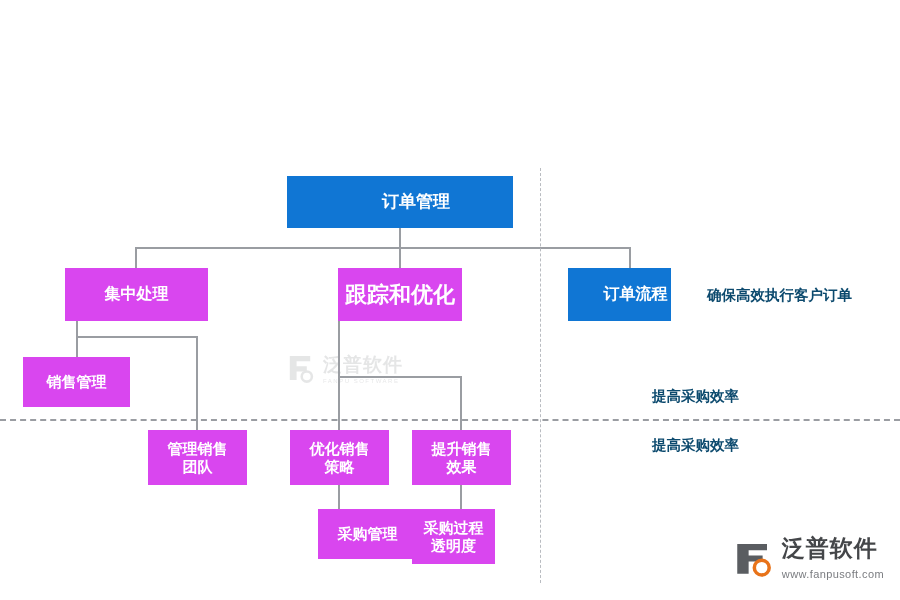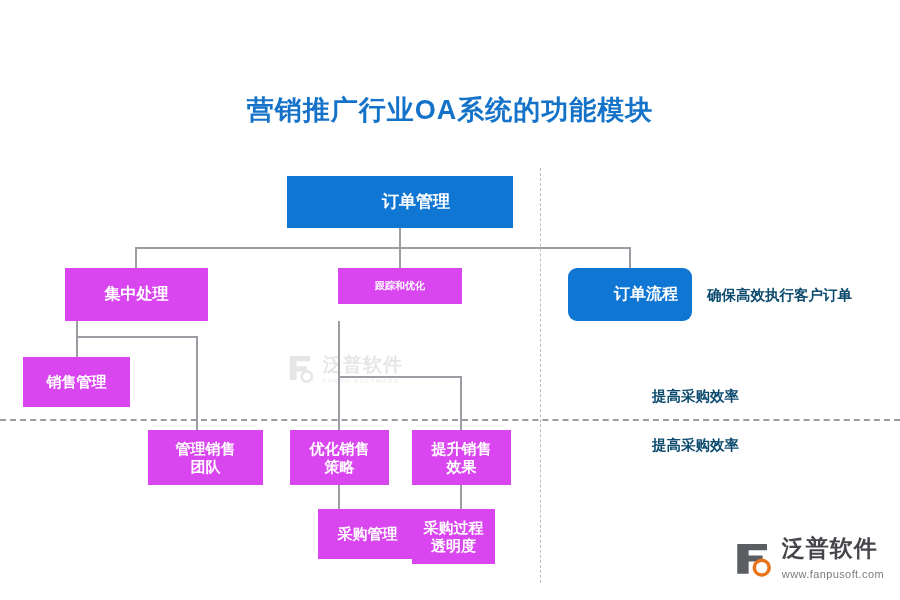--- a/index.html
+++ b/index.html
@@ -143,21 +143,20 @@
     color: #7a7c80;
     letter-spacing: 0.4px;
     margin-top: 8px;
   }
 </style>
 </head>
 <body>
 
 <div id="canvas">
 
-  <div class="title">营销推广行业OA系统的功能模块</div>
 
   <div class="vdash"></div>
   <div class="hdash"></div>
 
   <div class="conn" style="left:399px; top:228px; width:2px; height:20px;"></div>
   <div class="conn" style="left:135px; top:247px; width:495px; height:2px;"></div>
   <div class="conn" style="left:135px; top:247px; width:2px; height:21px;"></div>
   <div class="conn" style="left:399px; top:247px; width:2px; height:21px;"></div>
   <div class="conn" style="left:629px; top:247px; width:2px; height:21px;"></div>
 
@@ -183,30 +182,30 @@
     </span>
   </div>
 
   <div id="nodes-layer">
       <div class="node blue" style="left: 287px; top: 176px; width: 226px; height: 52px; font-size: 17px;">
         <span style="white-space: pre-line;">订单管理</span>
       </div>
       <div class="node gray" style="left: 65px; top: 268px; width: 143px; height: 53px; font-size: 16px;">
         <span style="white-space: pre-line;">集中处理</span>
       </div>
-      <div class="node gray" style="left: 338px; top: 268px; width: 124px; height: 36px; font-size: 10px; text-align: center;">
+      <div class="node gray" style="left: 338px; top: 268px; width: 124px; height: 53px; font-size: 22px; text-align: center;">
         <span style="white-space: pre-line;">跟踪和优化</span>
       </div>
-      <div class="node blue" style="left: 568px; top: 268px; width: 124px; height: 53px; font-size: 16px; border-radius: 9px;">
+      <div class="node blue" style="left: 568px; top: 268px; width: 103px; height: 53px; font-size: 16px;">
         <span style="white-space: pre-line;">订单流程</span>
       </div>
       <div class="node gray" style="left: 23px; top: 357px; width: 107px; height: 50px; font-size: 15px;">
         <span style="white-space: pre-line;">销售管理</span>
       </div>
-      <div class="node gray" style="left: 148px; top: 430px; width: 115px; height: 55px; font-size: 15px;">
+      <div class="node gray" style="left: 148px; top: 430px; width: 99px; height: 55px; font-size: 15px;">
         <span style="white-space: pre-line;">管理销售
 团队</span>
       </div>
       <div class="node gray" style="left: 290px; top: 430px; width: 99px; height: 55px; font-size: 15px;">
         <span style="white-space: pre-line;">优化销售
 策略</span>
       </div>
       <div class="node gray" style="left: 412px; top: 430px; width: 99px; height: 55px; font-size: 15px;">
         <span style="white-space: pre-line;">提升销售
 效果</span>

